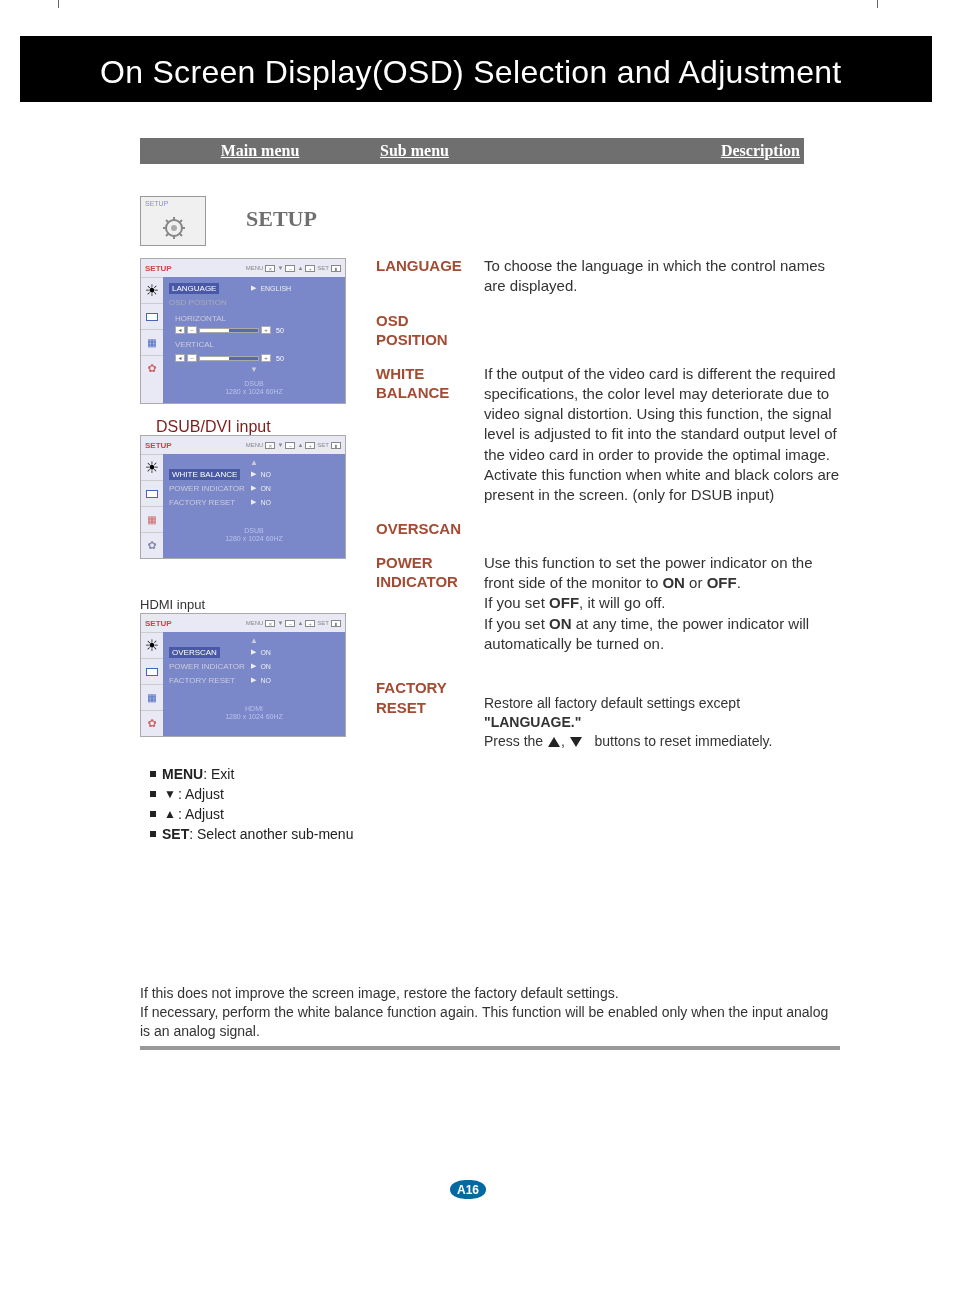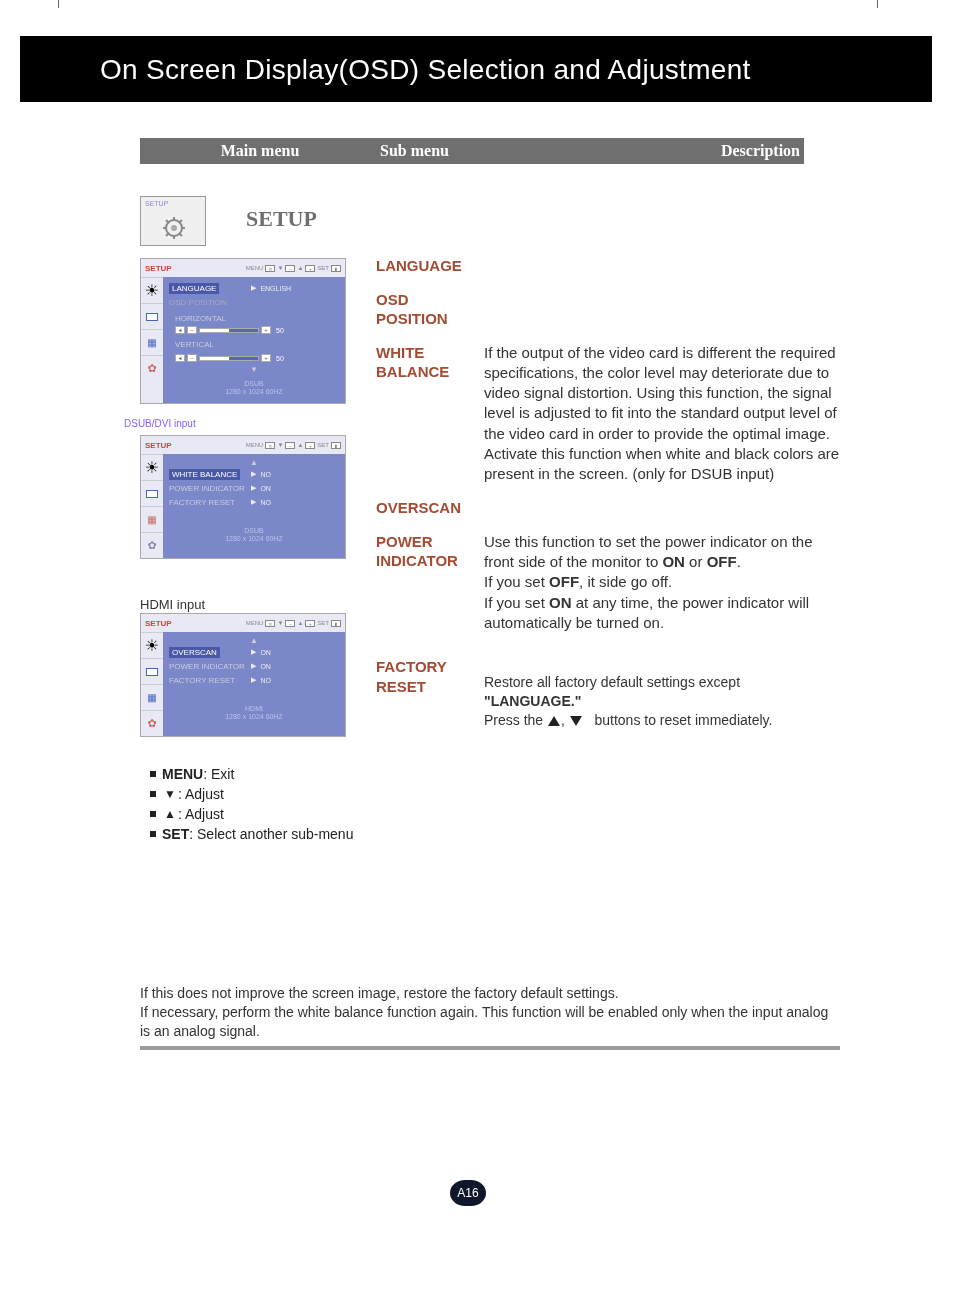--- a/index.html
+++ b/index.html
@@ -12,36 +12,37 @@
   }
   .crop-top { position: absolute; left: 58px; top: 0; width: 820px; height: 8px; border-left: 1px solid #666; border-right: 1px solid #666; }
   .black-banner {
     position: absolute;
     left: 20px; top: 36px;
     width: 912px; height: 66px;
     background: #000;
   }
   .banner-title {
     color: #fff;
-    font-size: 28px;
+    font-size: 32px;
     font-weight: 300;
     padding: 18px 0 0 80px;
     letter-spacing: 0.3px;
   }
   .header-row {
     position: absolute;
     left: 140px; top: 138px;
     width: 664px; height: 26px;
     background: #6f6f6f;
     display: flex;
     align-items: center;
     color: #fff;
     font-family: Georgia, 'Times New Roman', serif;
     font-weight: bold;
     font-size: 16px;
+    text-decoration: underline;
   }
   .header-main { width: 240px; text-align: center; }
   .header-sub  { width: 186px; text-align: left; }
   .header-desc { width: 234px; text-align: right; }
 
   .setup-icon-box {
     position: absolute;
     left: 140px; top: 196px;
     width: 66px; height: 50px;
     border: 1px solid #999;
@@ -101,21 +102,21 @@
     display: inline-flex; align-items: center; gap: 2px;
   }
   .osd-panel .slider .btn { width:10px; height:8px; border:1px solid #aaa; background:#fff; font-size:6px; line-height:6px; text-align:center; color:#666;}
   .osd-panel .slider .track { width: 60px; height: 5px; background: #5b68b0; border:1px solid #aaa; position: relative; }
   .osd-panel .slider .track .fill { position:absolute; left:0; top:0; bottom:0; width:50%; background:#fff; }
   .osd-panel .slider .num { color:#fff; font-size:7px; margin-left:3px;}
   .osd-panel .footer { text-align: center; color: #b8c2ee; font-size: 7px; margin-top: 6px; line-height: 1.2;}
   .osd-panel .chev { text-align:center; color:#ccd; font-size:8px; }
 
   .osd1 { top: 258px; }
-  .input-label-1 { position:absolute; left:124px; top:418px; font-size:10px; color:#8b5cf6; }
+  .input-label-1 { position:absolute; left:156px; top:418px; font-size:16px; color:#7f1d1d; }
   .osd2 { top: 435px; }
   .input-label-2 { position:absolute; left:140px; top:597px; font-size:13px; color:#333; }
   .osd3 { top: 613px; }
 
   .legend {
     position: absolute;
     left: 150px; top: 764px;
     font-size: 14px;
     color: #222;
   }
@@ -161,26 +162,26 @@
   }
   .rule {
     position: absolute;
     left: 140px; top: 1046px;
     width: 700px; height: 4px;
     background: #999;
   }
   .page-num {
     position: absolute;
     left: 450px; top: 1180px;
-    width: 36px; height: 26px;
-    background: #0f172a;
+    width: 36px; height: 19px;
+    background: #0369a1;
     border-radius: 50% / 60%;
     color: #fff;
     font-size: 12px;
-    font-weight: normal;
+    font-weight: bold;
     display:flex; align-items:center; justify-content:center;
   }
 </style>
 </head>
 <body>
 
 <div class="crop-top"></div>
 
 <div class="black-banner">
   <div class="banner-title">On Screen Display(OSD) Selection and Adjustment</div>
@@ -411,40 +412,41 @@
       <span class="sq"></span>
       <span class="b">SET</span>
       <span> : Select another sub-menu</span>
     </div>
 </div>
 
 <div class="desc-col">
 
   <div class="desc-row">
     <div class="desc-label">LANGUAGE</div>
+    <div class="desc-text">To choose the language in which the control names are displayed.</div>
   </div>
 
   <div class="desc-row">
     <div class="desc-label">OSD POSITION</div>
   </div>
 
   <div class="desc-row">
     <div class="desc-label">WHITE BALANCE</div>
     <div class="desc-text">If the output of the video card is different the required specifications, the color level may deteriorate due to video signal distortion. Using this function, the signal level is adjusted to fit into the standard output level of the video card in order to provide the optimal image. Activate this function when white and black colors are present in the screen. (only for DSUB input)</div>
   </div>
 
   <div class="desc-row">
     <div class="desc-label">OVERSCAN</div>
   </div>
 
   <div class="desc-row">
     <div class="desc-label">POWER INDICATOR</div>
     <div class="desc-text">
       <span>Use this function to set the power indicator on the front side of the monitor to </span><span class="b">ON</span><span> or </span><span class="b">OFF</span><span>.</span><br>
-      <span>If you set </span><span class="b">OFF</span><span>, it side go off.</span><br>
+      <span>If you set </span><span class="b">OFF</span><span>, it will go off.</span><br>
       <span>If you set </span><span class="b">ON</span><span> at any time, the power indicator will automatically be turned on.</span>
     </div>
   </div>
 
   <div class="desc-row desc-factory" style="margin-top:24px;">
     <div class="desc-label">FACTORY RESET</div>
     <div class="desc-text">
       <span>Restore all factory default settings except </span><span class="b">"LANGUAGE."</span><br>
       <span>Press the </span>
       <span class="tri-inline"><svg width="14" height="12">

